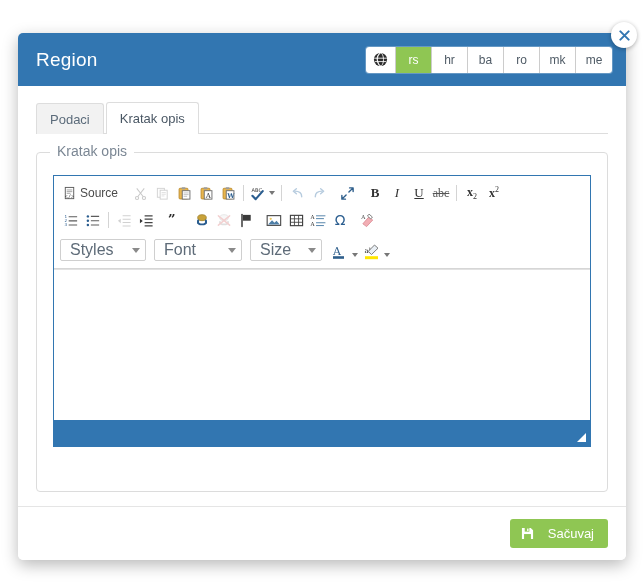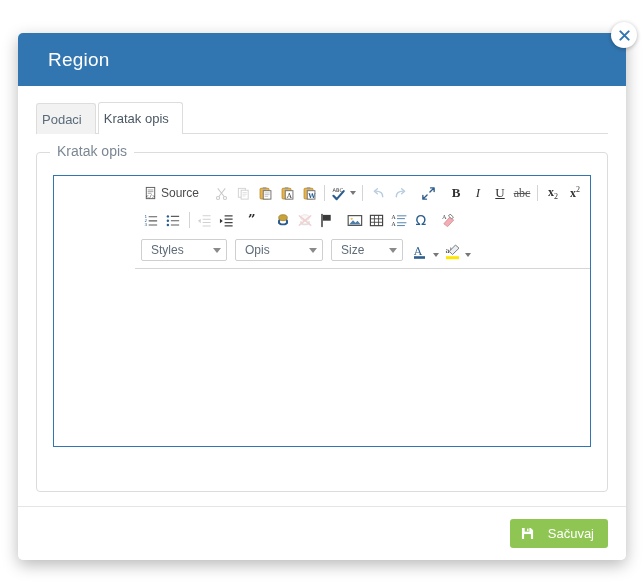--- a/index.html
+++ b/index.html
@@ -30,21 +30,20 @@
     display: flex;
     align-items: center;
     padding: 0 14px 0 18px;
   }
   #modal-title {
     color: #ffffff;
     font-size: 19px;
     font-weight: 400;
     letter-spacing: .2px;
     flex: 0 0 auto;
-    margin-left: 12px;
   }
   #lang-group {
     margin-left: auto;
     display: flex;
     align-items: stretch;
     height: 26px;
     border-radius: 3px;
     overflow: hidden;
     box-shadow: 0 0 0 1px rgba(255,255,255,.25);
   }
@@ -92,21 +91,21 @@
   
   #tabs {
     display: flex;
     align-items: flex-end;
     border-bottom: 1px solid #ddd;
     height: 32px;
   }
   .tab {
     font-size: 13px;
     color: #5b6b7a;
-    padding: 7px 13px 6px 5px;
+    padding: 7px 13px 6px 13px;
     background: #f2f2f2;
     border: 1px solid #ddd;
     border-bottom: none;
     margin-right: 2px;
     border-radius: 3px 3px 0 0;
     cursor: pointer;
     line-height: 17px;
     position: relative;
     top: 1px;
   }
@@ -136,21 +135,20 @@
   }
 
   
   #editor {
     margin-top: 16px;
     border: 1px solid #3276b1;
     background: #ffffff;
     height: 272px;
     display: flex;
     flex-direction: column;
-    align-items: flex-end;
   }
   #editor-toolbar {
     background: #ffffff;
     border-bottom: 1px solid #d6d6d6;
     padding: 4px 4px 4px 6px;
   }
   .tb-row {
     display: flex;
     align-items: center;
     height: 26px;
@@ -199,21 +197,21 @@
     height: 22px;
     border: 1px solid #cfcfcf;
     border-radius: 2px;
     background: #fff;
     display: flex;
     align-items: center;
     padding: 0 5px 0 9px;
     margin-right: 8px;
     cursor: pointer;
     color: #5e6b78;
-    font-size: 12px;
+    font-size: 16px;
     white-space: nowrap;
   }
   .tb-combo .cb-label { flex: 1 1 auto; }
   .tb-combo .cb-arrow {
     width: 0; height: 0;
     border-left: 4px solid transparent;
     border-right: 4px solid transparent;
     border-top: 5px solid #8a8a8a;
     margin-left: 12px;
   }
@@ -282,20 +280,36 @@
 
   <div id="close-btn">
     <svg viewBox="0 0 12 12">
       <path d="M1.5 1.5 L10.5 10.5 M10.5 1.5 L1.5 10.5" stroke="#3276b1" stroke-width="2.2" stroke-linecap="round" fill="none"></path>
     </svg>
   </div>
 
   <div id="modal-header">
     <div id="modal-title">Region</div>
 
+    <div id="lang-group">
+      <div class="lang-btn globe">
+        <svg class="globe-ico" viewBox="0 0 16 16">
+          <circle cx="8" cy="8" r="7" fill="#2b2b2b"></circle>
+          <path d="M8 1.2 C5.2 3 4 5.4 4.4 8.2 C4.8 11 6.4 13.4 8 14.8" stroke="#ffffff" stroke-width="1" fill="none"></path>
+          <path d="M1.3 6.6 L14.7 6.6 M1.9 10.2 L14.1 10.2" stroke="#ffffff" stroke-width=".9" fill="none"></path>
+          <ellipse cx="8" cy="8" rx="3.2" ry="7" stroke="#ffffff" stroke-width=".9" fill="none"></ellipse>
+        </svg>
+      </div>
+      <div class="lang-btn active">rs</div>
+      <div class="lang-btn">hr</div>
+      <div class="lang-btn">ba</div>
+      <div class="lang-btn">ro</div>
+      <div class="lang-btn">mk</div>
+      <div class="lang-btn">me</div>
+    </div>
   </div>
 
   <div id="modal-body">
 
     <div id="tabs">
       <div class="tab">Podaci</div>
       <div class="tab active">Kratak opis</div>
     </div>
 
     <div id="fieldset">
@@ -534,21 +548,21 @@
 
           <div class="tb-row" style="margin-top:4px;">
 
             <div class="tb-combo cb-styles">
               <span class="cb-label">Styles</span>
               <span class="cb-arrow"></span>
             </div>
 
 
             <div class="tb-combo cb-font">
-              <span class="cb-label">Opis</span>
+              <span class="cb-label">Font</span>
               <span class="cb-arrow"></span>
             </div>
 
             <div class="tb-combo cb-size">
               <span class="cb-label">Size</span>
               <span class="cb-arrow"></span>
             </div>
 
             <div class="color-btn">
               <svg width="18" height="18" viewBox="0 0 18 18">

